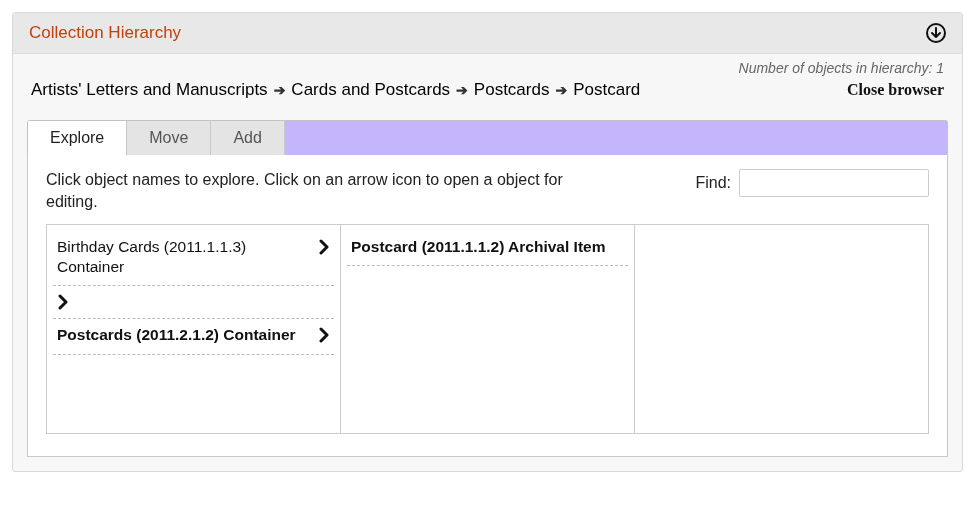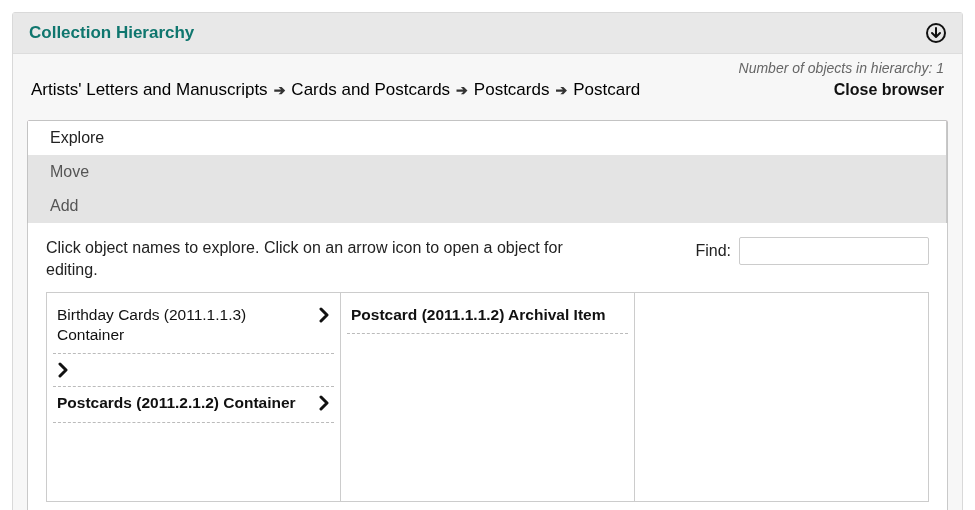--- a/index.html
+++ b/index.html
@@ -18,23 +18,23 @@
   }
   .panel-header {
     background: #e8e8e8;
     padding: 10px 16px;
     display: flex;
     align-items: center;
     justify-content: space-between;
     border-bottom: 1px solid #ddd;
   }
   .panel-title {
-    font-weight: 700;
+    font-weight: 400;
     font-size: 17px;
-    color: #0f766e;
+    color: #c2410c;
   }
   .down-icon svg { display:block; }
   .meta-row {
     padding: 6px 18px 0 18px;
     text-align: right;
     font-style: italic;
     color: #666;
     font-size: 14px;
   }
   .breadcrumb-row {
@@ -57,31 +57,31 @@
   .crumb-sep {
     color: #333;
     font-weight: 700;
     font-size: 14px;
   }
   .close-browser {
     font-weight: 700;
     font-size: 16px;
     color: #111;
     cursor: pointer;
+    font-family: Liberation Serif, serif;
   }
   .tabs-wrap {
     padding: 0 14px 14px 14px;
   }
   .tab-strip {
     display:flex;
-    background: #ec4899;
+    background: #c4b5fd;
     border: 1px solid #c3c3c3;
     border-bottom: none;
     border-radius: 3px 3px 0 0;
-    flex-direction: column;
   }
   .tab {
     padding: 8px 22px;
     font-size: 16px;
     color: #555;
     background: #e4e4e4;
     border-right: 1px solid #c8c8c8;
     cursor: pointer;
   }
   .tab.active {

